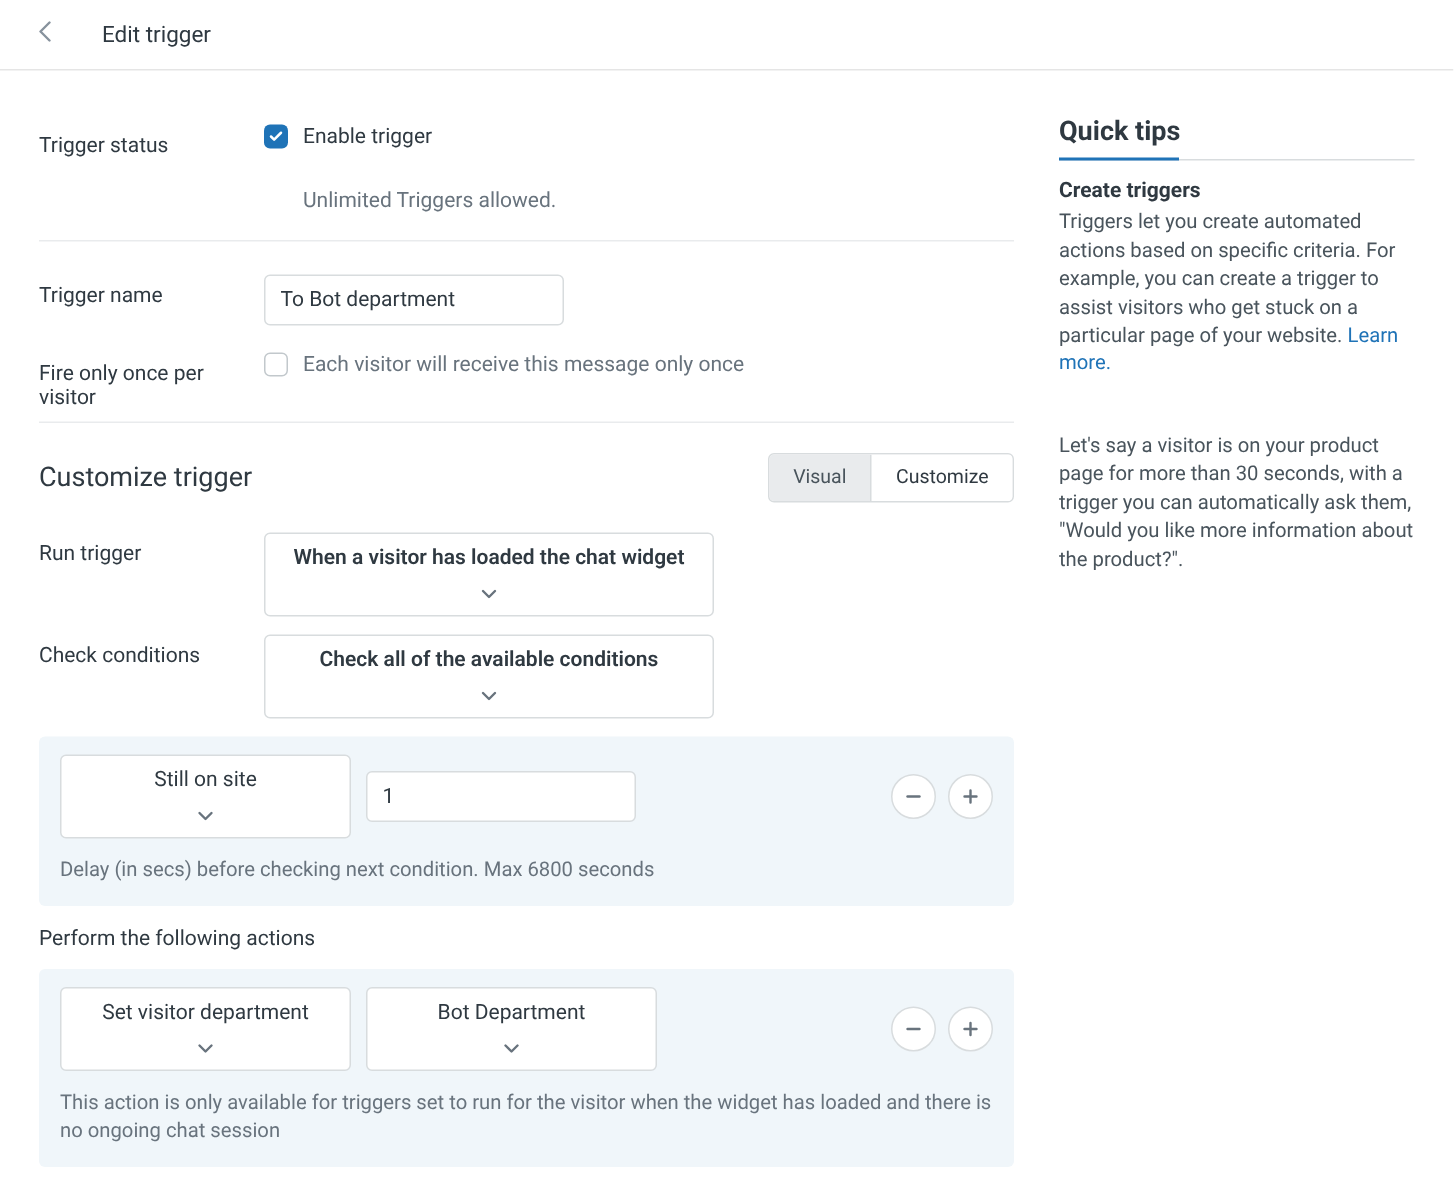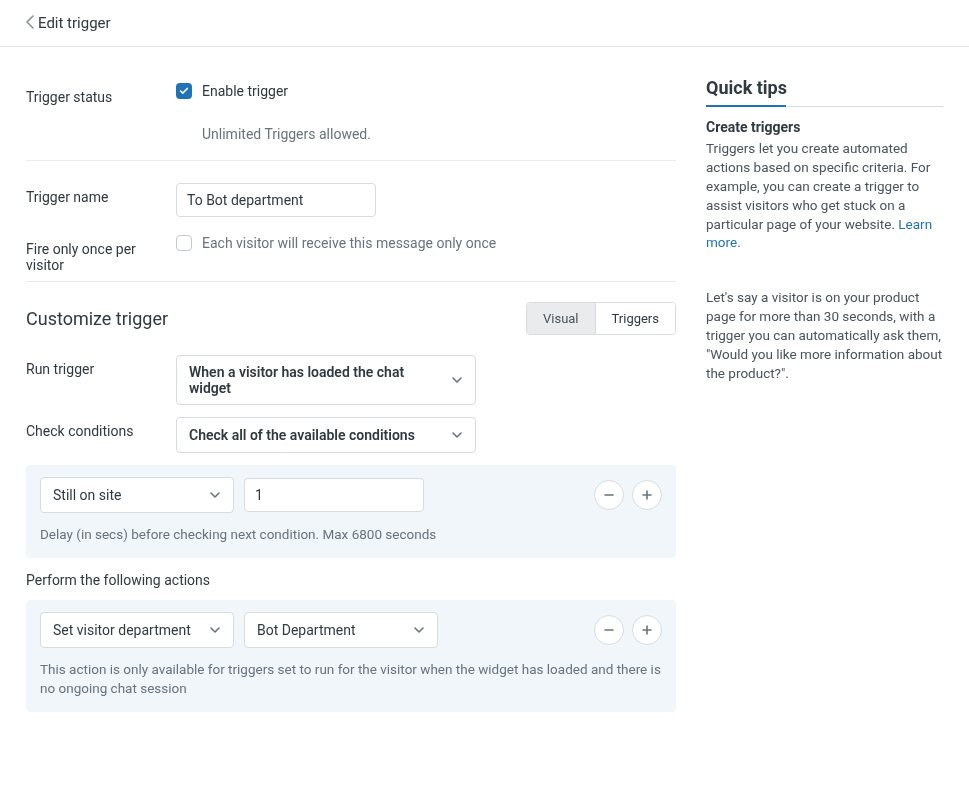--- a/index.html
+++ b/index.html
@@ -8,21 +8,21 @@
     font-size: 14px;
     color: #2f3941;
     background: #fff;
     width: 969px;
   }
   .header {
     display: flex;
     align-items: center;
     padding: 14px 20px 14px 24px;
     border-bottom: 1px solid #e5e5e5;
-    gap: 2px;
+    gap: 32px;
   }
   .back-chevron {
     color: #87929d;
     cursor: pointer;
   }
   .header-title {
     font-size: 15px;
     font-weight: 400;
     color: #2f3941;
   }
@@ -145,20 +145,21 @@
 
   .select {
     display: inline-flex;
     align-items: center;
     justify-content: space-between;
     gap: 10px;
     padding: 8px 12px;
     font-weight: 600;
     min-height: 36px;
     cursor: pointer;
+    flex-direction: column;
   }
   .select.w300 { width: 300px; }
   .select.w180 { width: 194px; }
   .select .chev { color: #68737d; flex-shrink: 0; }
 
   .section-title {
     font-size: 18px;
     font-weight: 400;
     color: #2f3941;
   }
@@ -287,21 +288,21 @@
         </div>
       </div>
     </div>
 
     <hr class="divider tight">
 
     <div class="section-head">
       <div class="section-title">Customize trigger</div>
       <div class="seg">
         <button class="active">Visual</button>
-        <button>Triggers</button>
+        <button>Customize</button>
       </div>
     </div>
 
     <div class="form-row" style="margin-bottom:12px">
       <label class="row-label">Run trigger</label>
       <div class="row-content">
         <div class="select w300">
           <span>When a visitor has loaded the chat widget</span>
           <svg class="chev" width="12" height="12" viewBox="0 0 12 12">
               <path d="M2 4l4 4 4-4" stroke="currentColor" stroke-width="1.6" fill="none" stroke-linecap="round" stroke-linejoin="round"></path>

